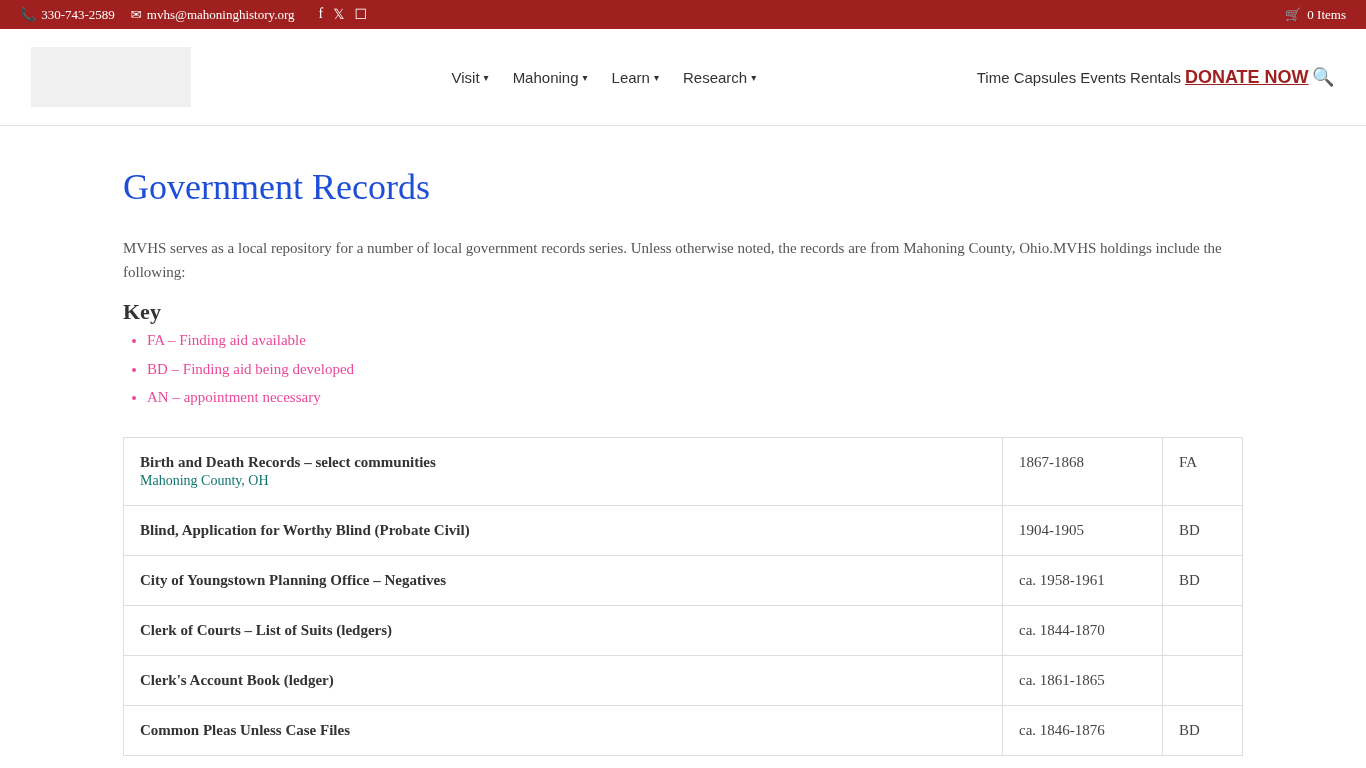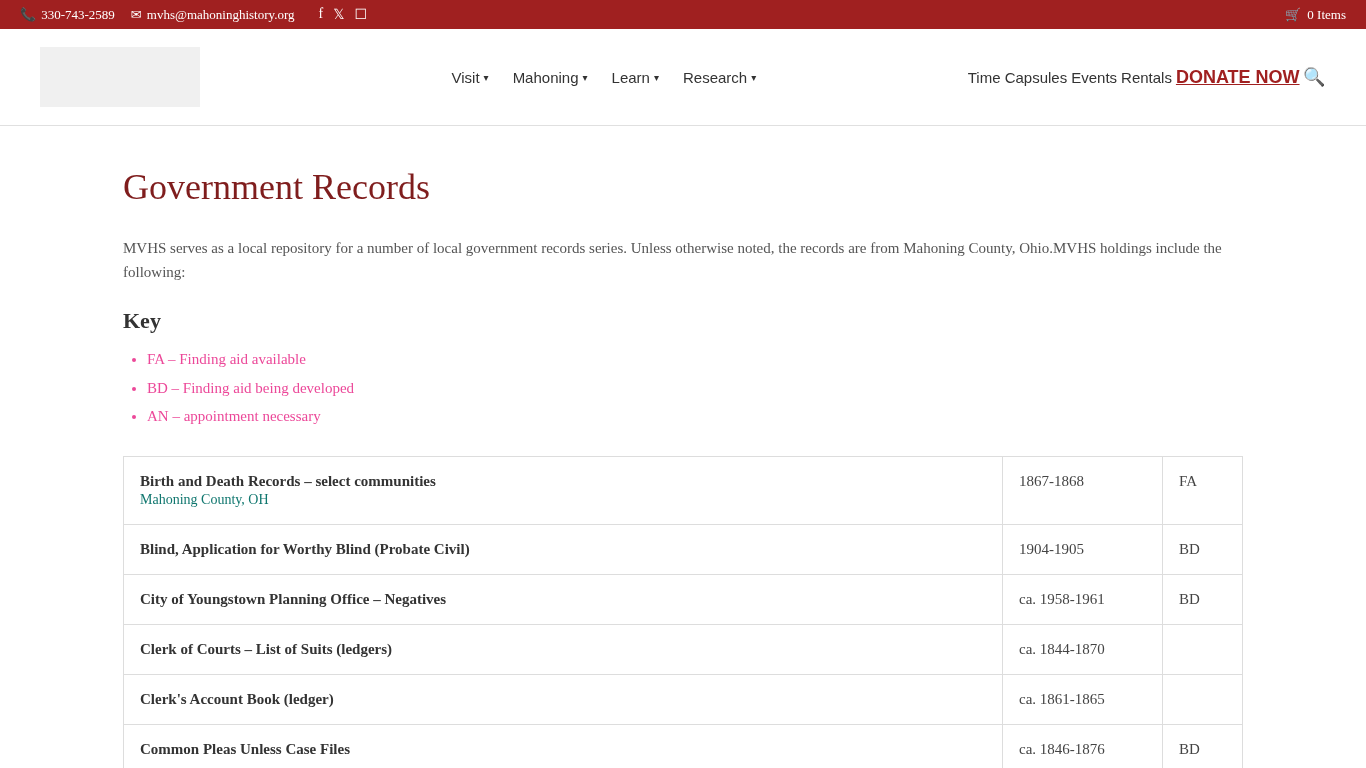--- a/index.html
+++ b/index.html
@@ -21,21 +21,21 @@
     .top-bar-email { display: flex; align-items: center; gap: 5px; }
     .social-icons { display: flex; gap: 10px; margin-left: 8px; }
     .social-icon { color: #fff; font-size: 14px; text-decoration: none; }
     .cart-area { display: flex; align-items: center; gap: 6px; font-size: 13px; }
 
     
     #nav-area {
       display: flex;
       align-items: center;
       justify-content: space-between;
-      padding: 18px 40px;
+      padding: 18px 31px;
       border-bottom: 1px solid #e0e0e0;
     }
     #logo-area {
       width: 200px;
     }
     #logo-placeholder {
       width: 160px;
       height: 60px;
       background: #f0f0f0;
       display: flex;
@@ -73,34 +73,34 @@
 
     
     #main-content {
       max-width: 1200px;
       margin: 40px auto;
       padding: 0 40px;
     }
     #page-title {
       font-size: 36px;
       font-weight: normal;
-      color: #7f1d1d;
+      color: #1d4ed8;
       margin-bottom: 28px;
       font-family: 'Georgia', serif;
     }
     #intro-text {
       font-size: 15px;
       color: #555;
       line-height: 1.6;
-      margin-bottom: 24px;
+      margin-bottom: 15px;
     }
     #key-heading {
       font-size: 22px;
       font-weight: bold;
-      margin-bottom: 14px;
+      margin-bottom: 4px;
       color: #333;
     }
     #key-list {
       list-style: disc;
       padding-left: 24px;
       margin-bottom: 28px;
     }
     #key-list li {
       font-size: 15px;
       color: #ec4899;

